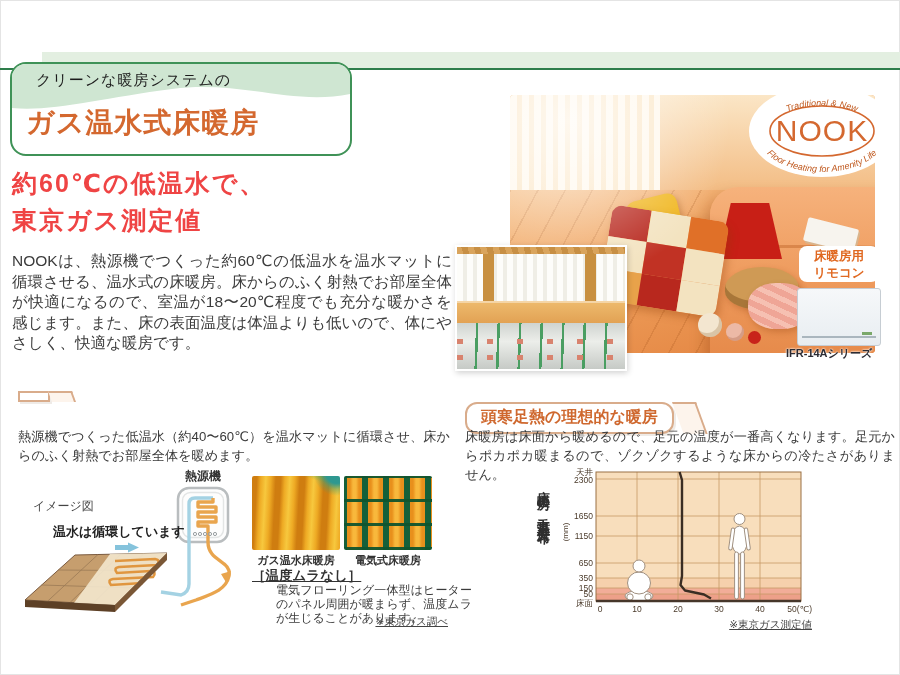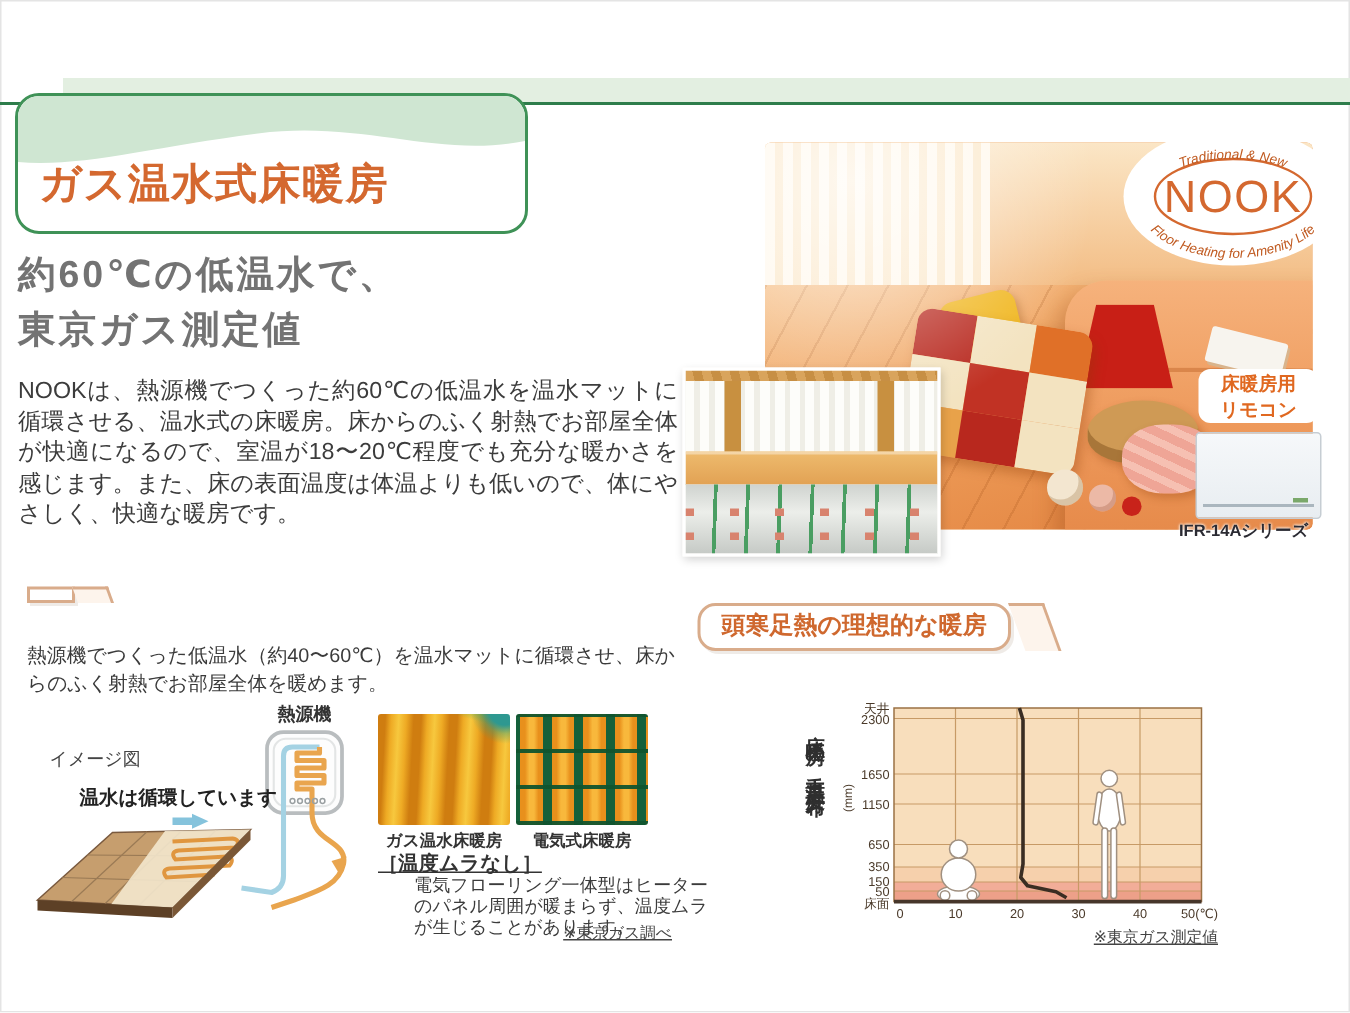--- a/index.html
+++ b/index.html
@@ -13,21 +13,21 @@
   .top-line{left:0;top:68px;width:900px;height:2px;background:#2e7d4b;}
   .header-box{left:10px;top:62px;width:338px;height:90px;background:#fff;
               border:2px solid #3f9257;border-radius:16px;overflow:hidden;z-index:3;}
   .header-box svg{position:absolute;left:0;top:0;}
   .eyebrow{position:absolute;left:24px;top:7px;font-family:"Liberation Serif","DejaVu Serif",serif;
            font-size:15px;color:#1c1c1c;letter-spacing:1px;}
   .header-title{position:absolute;left:14px;top:40px;font-size:28px;font-weight:bold;
                 color:#d4682f;letter-spacing:1px;}
 
   
-  .intro-heading{left:12px;top:165px;font-size:25px;font-weight:bold;color:#737373;
+  .intro-heading{left:12px;top:165px;font-size:25px;font-weight:bold;color:#ef4444;
                  line-height:37px;letter-spacing:2px;}
   .intro-body{left:12px;top:251px;width:440px;font-size:15.5px;line-height:20.6px;
               text-align:justify;color:#3c3c3c;}
 
   
   .ribbon{position:absolute;background:#fff;border:2px solid #d9ac8b;padding:3px 14px 4px;
           font-size:16px;font-weight:bold;color:#cf682e;box-shadow:2px 2px 0 rgba(120,90,60,.12);}
   .ribbon .tail{position:absolute;left:100%;top:-2px;bottom:-2px;width:22px;background:#fdf4ec;
           border-top:2px solid #d9ac8b;border-right:2px solid #d9ac8b;
           transform:skewX(20deg);transform-origin:0 0;}
@@ -138,20 +138,21 @@
 
 <div class="page">
 
   <div class="abs top-band"></div>
   <div class="abs top-line"></div>
 
   <div class="abs header-box">
     <svg width="338" height="90" viewBox="0 0 338 90">
       <path d="M0,0 H338 V30 C280,42 230,16 160,25 C90,34 40,48 0,44 Z" fill="#cfe6d2"></path>
     </svg>
+    <div class="eyebrow">クリーンな暖房システムの</div>
     <div class="header-title">ガス温水式床暖房</div>
   </div>
 
   <div class="abs intro-heading">
     <div>約60℃の低温水で、</div>
     <div>東京ガス測定値</div>
   </div>
   <div class="abs intro-body">NOOKは、熱源機でつくった約60℃の低温水を温水マットに循環させる、温水式の床暖房。床からのふく射熱でお部屋全体が快適になるので、室温が18〜20℃程度でも充分な暖かさを感じます。また、床の表面温度は体温よりも低いので、体にやさしく、快適な暖房です。</div>
 
   <div class="abs main-photo">
@@ -272,20 +273,21 @@
   <div class="abs thermal-cap" style="left:250px;top:553px;">ガス温水床暖房</div>
   <div class="abs thermal-cap" style="left:342px;top:553px;">電気式床暖房</div>
   <div class="abs note-title" style="left:252px;top:567px;text-decoration:underline;">［温度ムラなし］</div>
   <div class="abs note-body" style="left:252px;top:583px;margin-left:24px;">電気フローリング一体型はヒーターのパネル周囲が暖まらず、温度ムラが生じることがあります。</div>
   <div class="abs source-note" style="left:252px;top:615px;width:196px;text-align:right;">※東京ガス調べ</div>
 
   <div class="ribbon" style="left:465px;top:402px;border-radius:12px;">
     <span>頭寒足熱の理想的な暖房</span>
     <span class="tail"></span>
   </div>
+  <div class="abs sec-body" style="left:465px;top:427px;width:430px;">床暖房は床面から暖めるので、足元の温度が一番高くなります。足元からポカポカ暖まるので、ゾクゾクするような床からの冷たさがありません。</div>
 
   <div class="abs chart-block">
     <div class="chart-title">床暖房の垂直温度分布</div>
     <svg class="chart-svg" width="258" height="152" viewBox="0 0 258 152">
 
       <rect x="42" y="6" width="205" height="106" fill="#f8debc"></rect>
       <rect x="42" y="112" width="205" height="10" fill="#f6d0ac"></rect>
       <rect x="42" y="122" width="205" height="6" fill="#f2ad98"></rect>
       <rect x="42" y="128" width="205" height="7" fill="#eda089"></rect>
 

